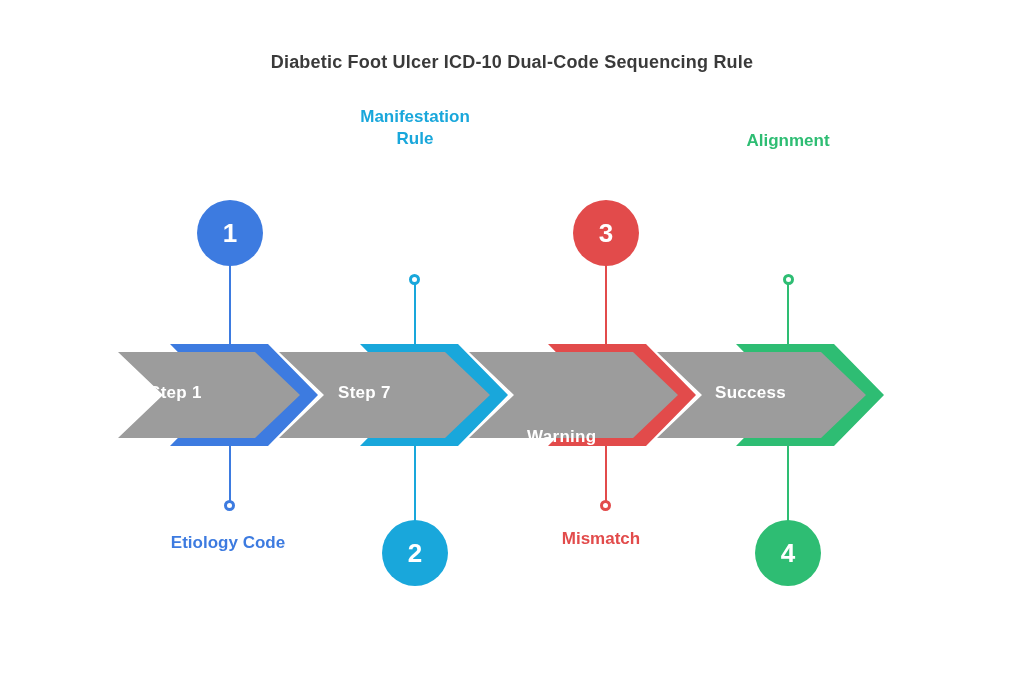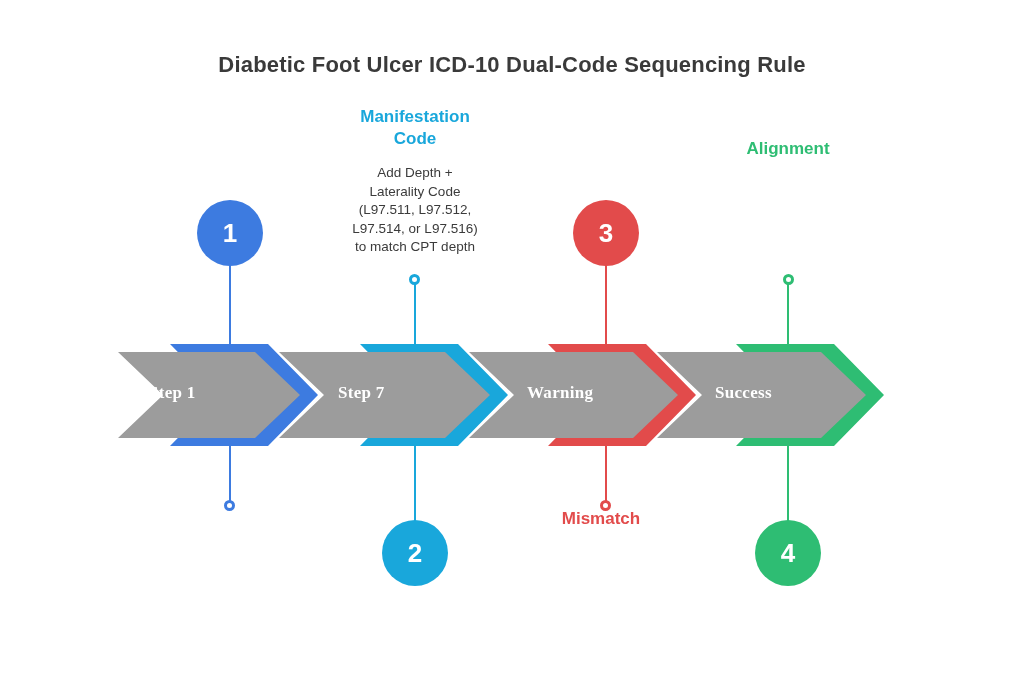--- a/index.html
+++ b/index.html
@@ -8,21 +8,21 @@
     width: 1024px;
     height: 683px;
     background: #ffffff;
     overflow: hidden;
     font-family: "Liberation Sans", sans-serif;
   }
   .page-title {
     position: absolute;
     top: 52px; left: 0; width: 100%;
     text-align: center;
-    font-size: 22px; font-weight: 700;
+    font-size: 18px; font-weight: 700;
     color: #3a3a3a;
     letter-spacing: 0.2px;
   }
   
   .chev-gray {
     position: absolute; top: 352px; height: 86px;
     background: #9c9c9c;
     clip-path: polygon(0 0, calc(100% - 45px) 0, 100% 50%, calc(100% - 45px) 100%, 0 100%, 45px 50%);
   }
   .chev-color {
@@ -38,25 +38,24 @@
   .acc3 { left: 548px; width: 148px; z-index: 1; }
   .acc4 { left: 736px; width: 148px; z-index: 1; }
   .bg-blue  { background: #3d7be0; }
   .bg-cyan  { background: #19a7db; }
   .bg-red   { background: #e24b4b; }
   .bg-green { background: #2ebd73; }
   .seg-label {
     position: absolute; top: 383px; z-index: 3;
     color: #ffffff; font-size: 17px; font-weight: 700;
     letter-spacing: 0.3px;
-    font-family: Liberation Serif, serif;
   }
   .lbl1 { left: 149px; }
   .lbl2 { left: 338px; }
-  .lbl3 { left: 527px; }
+  .lbl3 { left: 527px; margin-top: 44px; }
   .lbl4 { left: 715px; }
   
   .num-circle {
     position: absolute; width: 66px; height: 66px; border-radius: 50%;
     color: #ffffff; font-size: 26px; font-weight: 700;
     display: flex; align-items: center; justify-content: center;
     z-index: 4;
   }
   .vline { position: absolute; width: 2px; z-index: 0; }
   .line-blue  { background: #3d7be0; }
@@ -107,44 +106,44 @@
   <span class="seg-label lbl3">Warning</span>
   <span class="seg-label lbl4">Success</span>
 
   <div class="num-circle bg-blue" style="left:197px; top:200px;">
     <span>1</span>
   </div>
   <div class="vline line-blue" style="left:229px; top:263px; height:91px;"></div>
   <div class="vline line-blue" style="left:229px; top:437px; height:66px;"></div>
   <div class="ring ring-blue" style="left:224px; top:500px;"></div>
   <div class="tblock" style="left:138px; top:532px;">
+    <div class="tb-heading fg-blue">Etiology Code</div>
   </div>
 
   <div class="tblock" style="left:325px; top:106px;">
-    <div class="tb-heading narrow fg-cyan">Manifestation Code</div>
-    <div class="tb-desc">Add Depth +<br>Laterality Code<br>(L97.511, L97.512,<br>L97.514, or L97.516)<br>to match CPT depth</div>
+    <div class="tb-heading narrow fg-cyan">Manifestation Rule</div>
   </div>
   <div class="ring ring-cyan" style="left:409px; top:274px;"></div>
   <div class="vline line-cyan" style="left:414px; top:284px; height:62px;"></div>
   <div class="vline line-cyan" style="left:414px; top:437px; height:85px;"></div>
   <div class="num-circle bg-cyan" style="left:382px; top:520px;">
     <span>2</span>
   </div>
 
   <div class="num-circle bg-red" style="left:573px; top:200px;">
     <span>3</span>
   </div>
   <div class="vline line-red" style="left:605px; top:263px; height:91px;"></div>
   <div class="vline line-red" style="left:605px; top:437px; height:66px;"></div>
   <div class="ring ring-red" style="left:600px; top:500px;"></div>
-  <div class="tblock" style="left:511px; top:508px;">
+  <div class="tblock" style="left:511px; top:528px;">
     <div class="tb-heading fg-red">Mismatch</div>
   </div>
 
-  <div class="tblock" style="left:698px; top:138px;">
+  <div class="tblock" style="left:698px; top:130px;">
     <div class="tb-heading fg-green">Alignment</div>
   </div>
   <div class="ring ring-green" style="left:783px; top:274px;"></div>
   <div class="vline line-green" style="left:787px; top:284px; height:62px;"></div>
   <div class="vline line-green" style="left:787px; top:437px; height:85px;"></div>
   <div class="num-circle bg-green" style="left:755px; top:520px;">
     <span>4</span>
   </div>
 
 </div>

